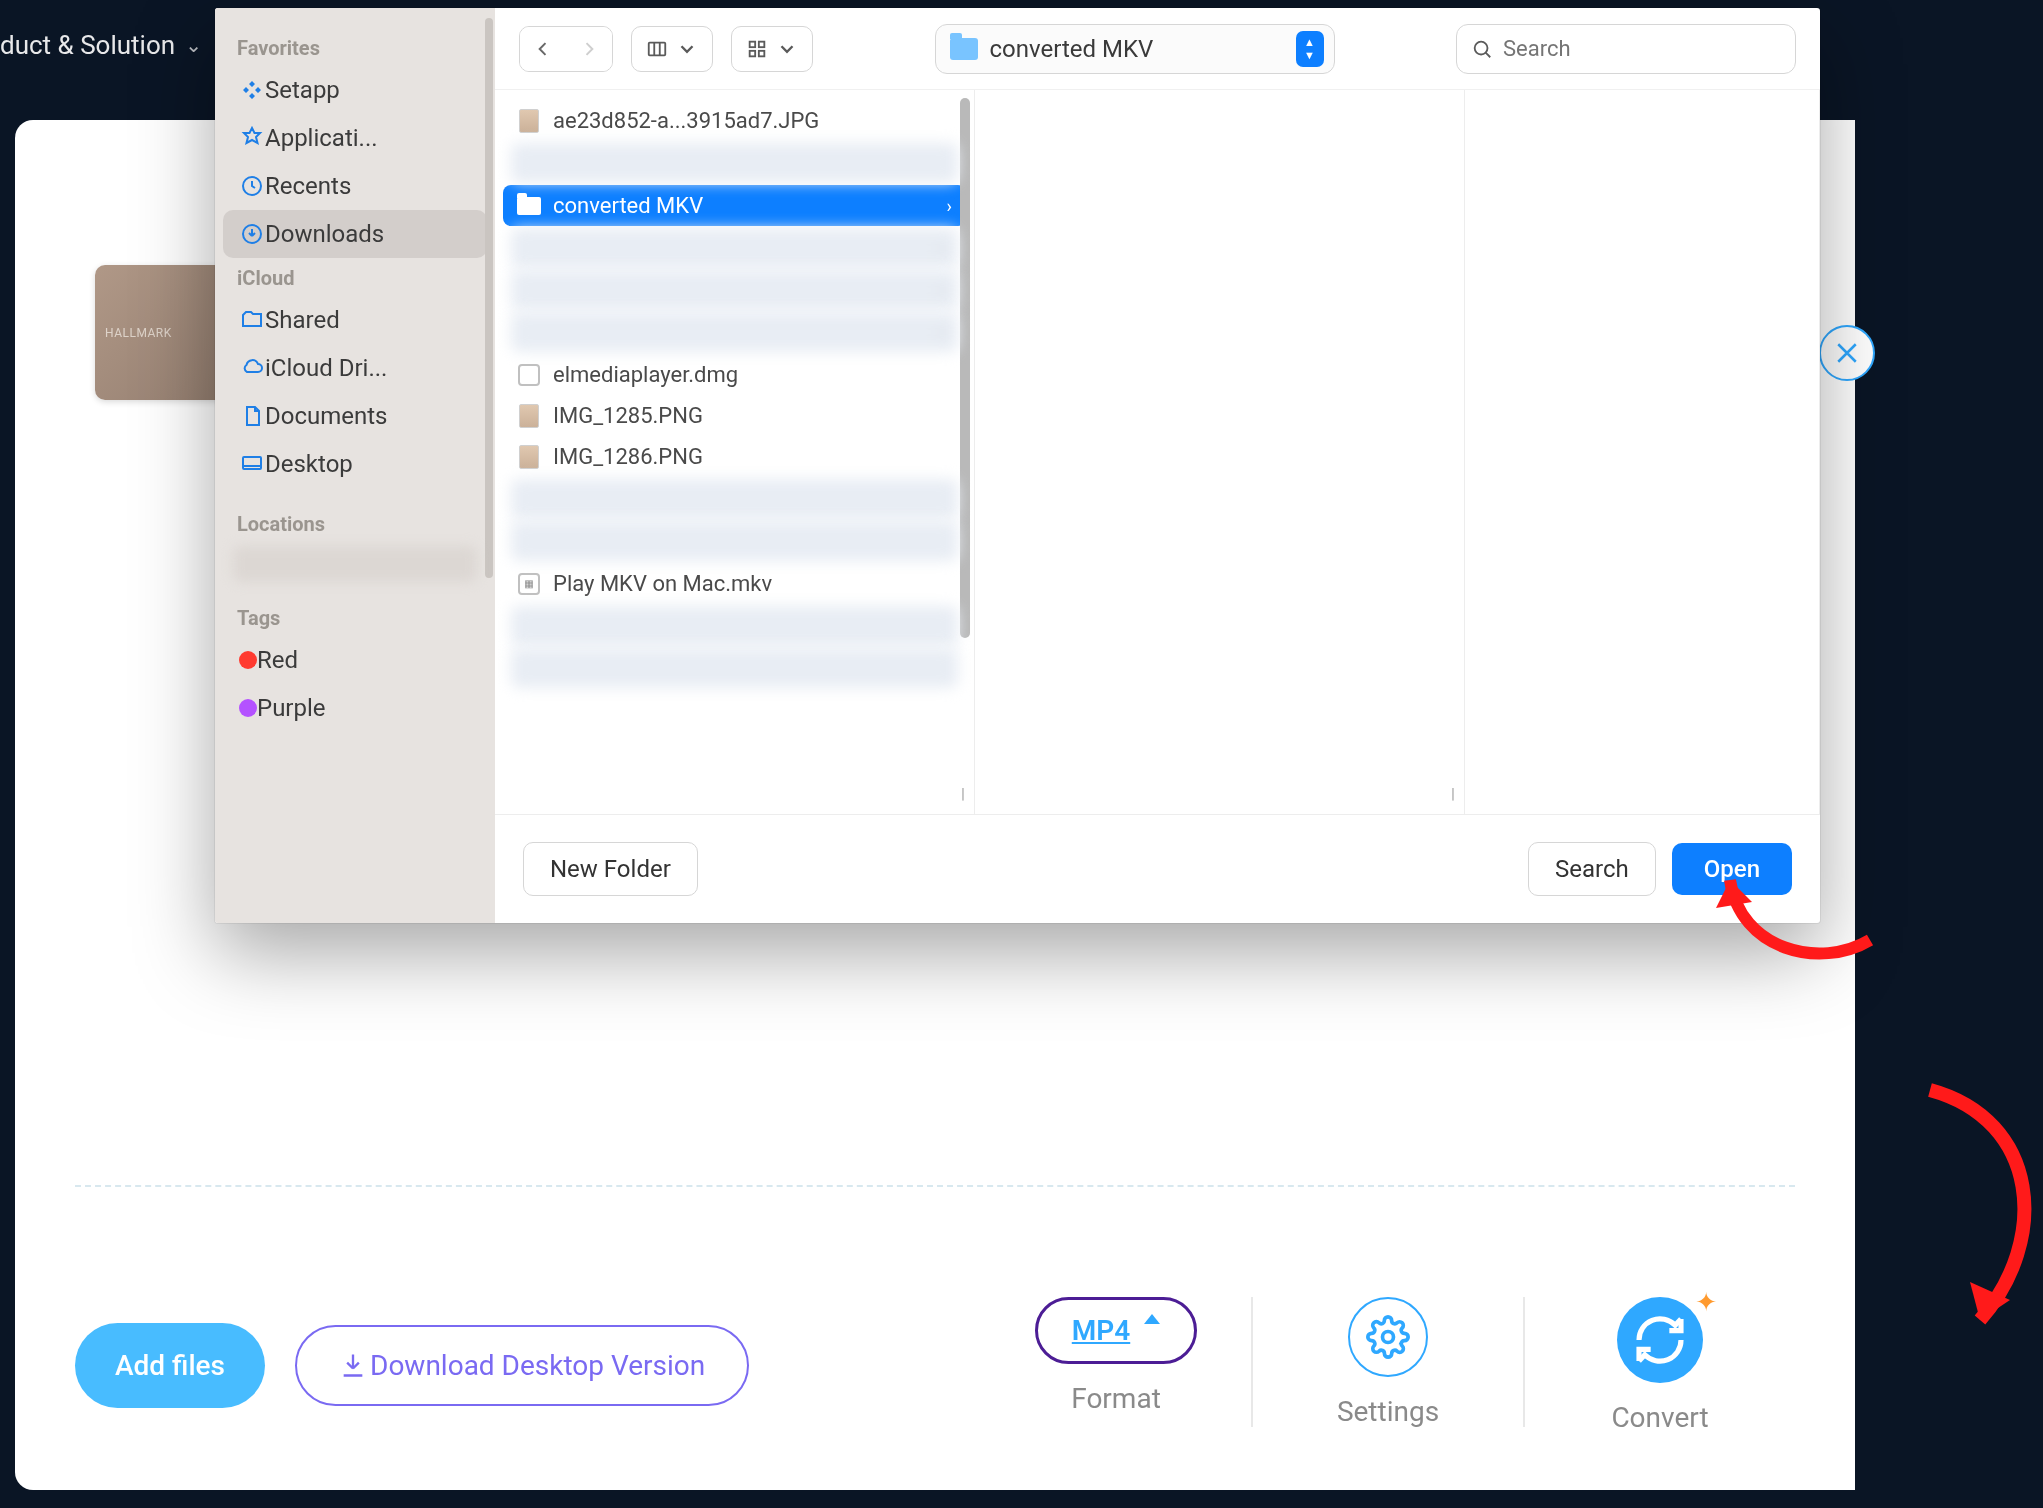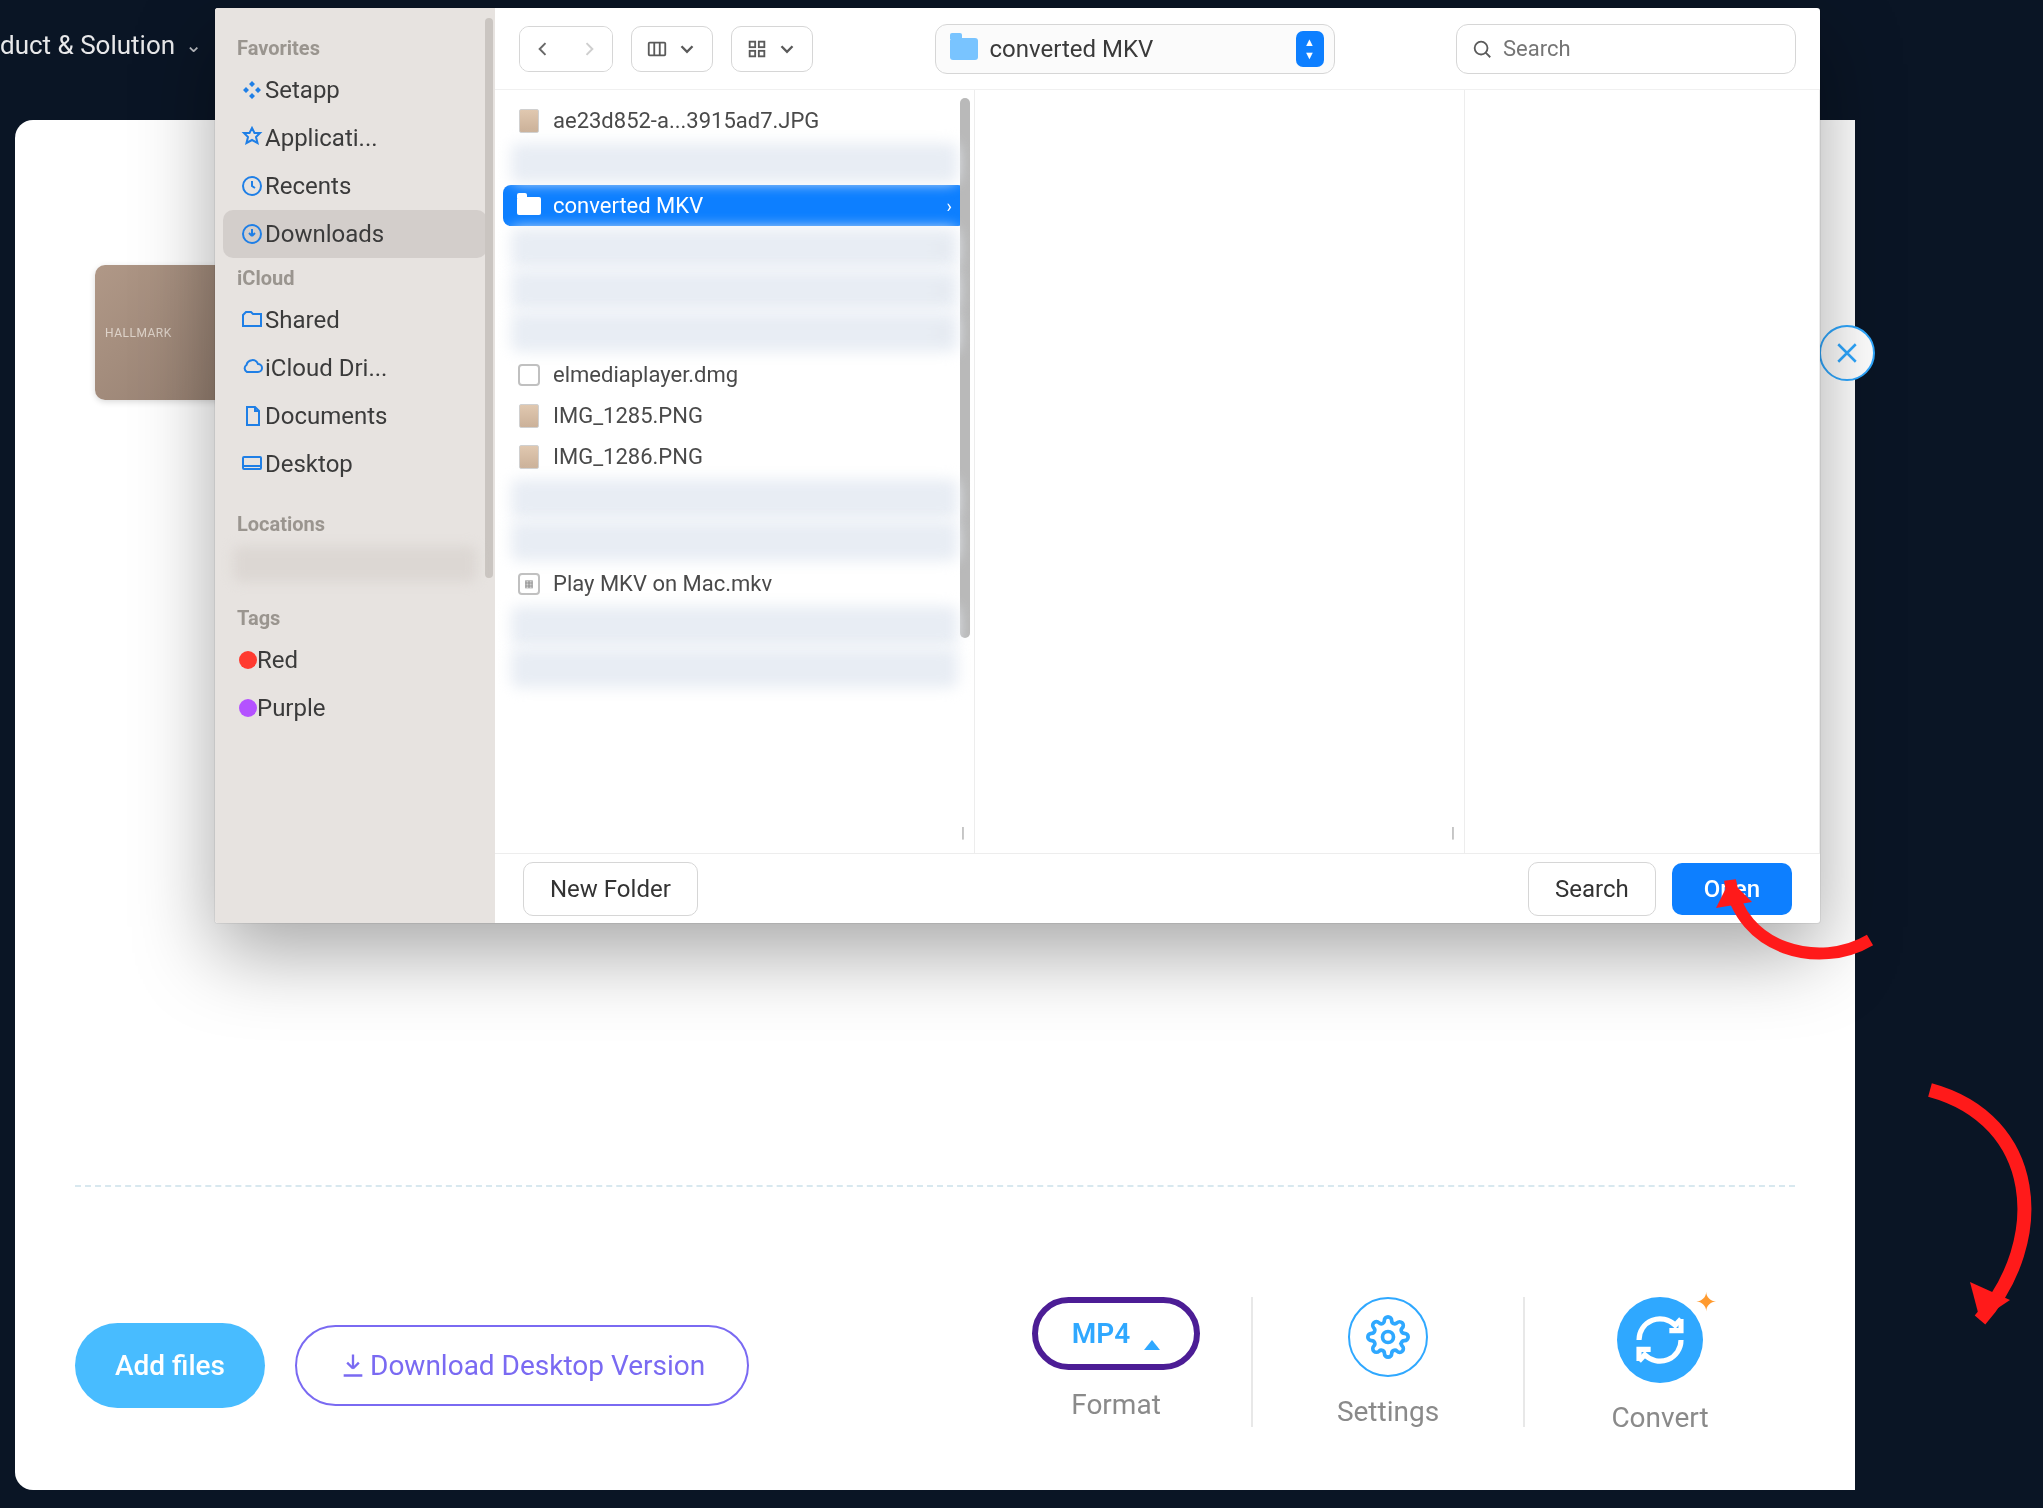--- a/index.html
+++ b/index.html
@@ -26,21 +26,21 @@
 
   .add-btn { background:#48bcff; color:#fff; font-size:28px; font-weight:500; padding:26px 40px; border-radius:50px; border:none; cursor:pointer; }
   .dl-btn { margin-left:30px; border:2px solid #7a6af2; color:#7a6af2; background:#fff; font-size:28px; padding:22px 42px; border-radius:50px; display:flex; align-items:center; gap:3px; cursor:pointer; }
   .dl-icon { width:28px; height:28px; }
 
   .action-group { margin-left:auto; display:flex; align-items:flex-start; gap:0; }
   .action { width:270px; display:flex; flex-direction:column; align-items:center; gap:18px; position:relative; }
   .action-sep { width:2px; height:130px; background:#e8e8e8; }
   .action-label { font-size:28px; color:#8a8a8a; }
 
-  .format-pill { border:6px solid #4c1d95; border-radius:40px; padding:14px 34px; display:flex; align-items:flex-end; gap:14px; color:#2fa8ff; font-size:28px; font-weight:600; }
+  .format-pill { border:3px solid #4c1d95; border-radius:40px; padding:14px 34px; display:flex; align-items:flex-start; gap:14px; color:#2fa8ff; font-size:28px; font-weight:600;text-decoration:underline; }
   .format-tri { width:0;height:0;border-left:8px solid transparent;border-right:8px solid transparent;border-bottom:10px solid #2fa8ff; }
 
   .settings-circ { width:80px; height:80px; border:2px solid #2fa8ff; border-radius:50%; display:flex; align-items:center; justify-content:center; color:#2fa8ff; }
   .settings-circ svg { width:44px; height:44px; }
 
   .convert-circ { width:86px; height:86px; background:#2fa8ff; border-radius:50%; display:flex; align-items:center; justify-content:center; position:relative; }
   .convert-circ svg { width:56px; height:56px; }
   .sparkle { position:absolute; top:-10px; right:-14px; color:#ff9a2e; font-size:26px; }
 
   
@@ -98,21 +98,21 @@
   .file-blur.wchev::after { content:"›"; filter:none; color:#c3c3c3; font-size:20px; }
 
   .folder-ico { width:24px;height:18px;background:#79c4ff;border-radius:2px;position:relative; }
   .folder-ico::before { content:"";position:absolute;top:-4px;left:0;width:10px;height:5px;background:#79c4ff;border-radius:2px 2px 0 0; }
   .folder-ico.sel { background:#fff; }
   .folder-ico.sel::before { background:#fff; }
   .img-ico { width:20px; height:24px; background:linear-gradient(#e0c8b0,#cbb199); border:1px solid #d0d0d0; border-radius:2px; }
   .dmg-ico { width:22px;height:22px;border:2px solid #c0c0c0;border-radius:4px;position:relative; }
   .mkv-ico { width:22px;height:22px;border:2px solid #c0c0c0;border-radius:4px;display:flex;align-items:center;justify-content:center;font-size:10px;color:#888; }
 
-  .finder-footer { height:70px; border-top:1px solid #ededed; display:flex; align-items:center; padding:0 28px; gap:16px; }
+  .finder-footer { height:109px; border-top:1px solid #ededed; display:flex; align-items:center; padding:0 28px; gap:16px; }
   .nf-btn { border:1px solid #d6d6d6; background:#fff; border-radius:10px; padding:12px 26px; font-size:24px; color:#333; cursor:pointer; }
   .footer-spacer { flex:1; }
   .open-btn { background:#0d7fff; color:#fff; border:none; border-radius:10px; padding:12px 32px; font-size:24px; font-weight:500; cursor:pointer; }
 
   
   .arrow-svg { position:absolute; pointer-events:none; }
 </style>
 </head>
 <body>
 

